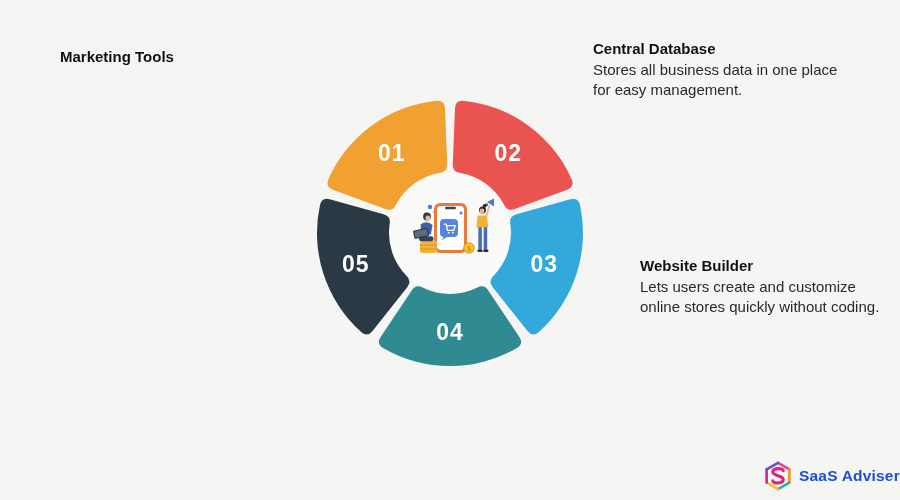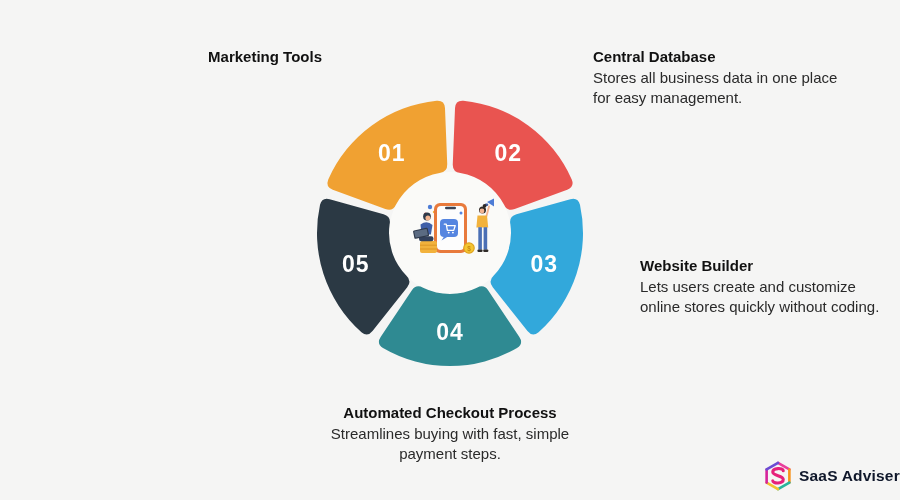--- a/index.html
+++ b/index.html
@@ -2,27 +2,27 @@
 <html><head>
 <meta charset="utf-8">
 <style>
   html,body{margin:0;padding:0}
   body{width:900px;height:500px;position:relative;overflow:hidden;background:#F5F5F4;
        font-family:"Liberation Sans",sans-serif}
   .stage{position:absolute;inset:0}
   .txt{position:absolute;font-size:15px;line-height:20px;color:#2A2A2A}
   .txt .t{font-weight:700;color:#111;margin-bottom:1px;font-size:15px}
   .txt .d{white-space:pre-line}
-  .right{text-align:right}
+  .right{text-align:left}
   .centered{text-align:center}
   svg.chart{position:absolute;left:0;top:0}
   .segnum{fill:#FFFFFF;font-family:"Liberation Sans",sans-serif;font-weight:700;
           font-size:23px;text-anchor:middle;dominant-baseline:central;letter-spacing:1px}
   .logo{position:absolute;left:764px;top:460px;display:flex;align-items:center;gap:7px}
-  .logo span{font-weight:700;font-size:15.5px;color:#0f172a;letter-spacing:.2px}
+  .logo span{font-weight:700;font-size:15.5px;color:#1d4ed8;letter-spacing:.2px}
 </style>
 </head>
 <body>
 
 <div class="stage">
 
   <svg class="chart" width="900" height="500" viewBox="0 0 900 500">
     <circle cx="450" cy="233" r="61" fill="#FAFAF8"></circle>
     <g id="donut">
         <path d="M 328.26 179.44 A 133 133 0 0 1 436.68 100.67 Q 444.66 100.11 444.98 108.10 L 447.23 164.06 Q 447.55 172.05 439.60 172.89 A 61 61 0 0 0 396.05 204.54 Q 392.79 211.84 385.29 209.06 L 332.76 189.63 Q 325.26 186.86 328.26 179.44 Z" fill="#F0A132"></path>
@@ -92,37 +92,32 @@
         <circle cx="469" cy="248" r="5.2" fill="#F5C531" stroke="#DFA31F" stroke-width="1.2"></circle>
         <text x="469" y="250.8" font-size="6.5" font-weight="700" fill="#C88A10" text-anchor="middle" font-family="Liberation Sans, sans-serif">$</text>
       </g>
     </g>
   </svg>
 
   <div class="txt right" style="left:60px;top:47px;width:262px">
     <div class="t">Marketing Tools</div>
   </div>
 
-  <div class="txt" style="left:593px;top:47px;width:290px">
+  <div class="txt" style="left:593px;top:39px;width:290px">
     <div class="t">Central Database</div>
     <div class="d">Stores all business data in one place
 for easy management.</div>
   </div>
 
   <div class="txt" style="left:640px;top:256px;width:275px">
     <div class="t">Website Builder</div>
     <div class="d">Lets users create and customize
 online stores quickly without coding.</div>
   </div>
 
-  <div class="txt centered" style="left:305px;top:403px;width:290px">
-    <div class="t">Automated Checkout Process</div>
-    <div class="d">Streamlines buying with fast, simple
-payment steps.</div>
-  </div>
 
 
   <div class="logo">
     <svg width="28" height="32" viewBox="0 0 32 34">
       <g fill="none" stroke-width="3" stroke-linecap="round">
         <path d="M16 2 L29 9.5" stroke="#E93E9B"></path>
         <path d="M29 9.5 L29 24.5" stroke="#F7941D"></path>
         <path d="M29 24.5 L16 32" stroke="#29B59B"></path>
         <path d="M16 32 L3 24.5" stroke="#F2C230"></path>
         <path d="M3 24.5 L3 9.5" stroke="#D6249B"></path>

